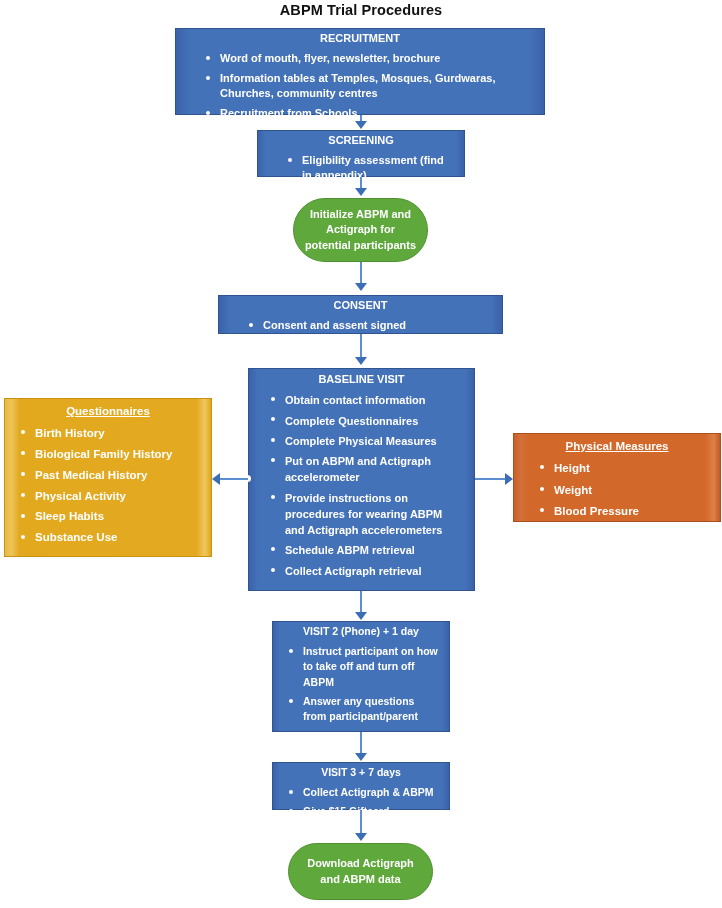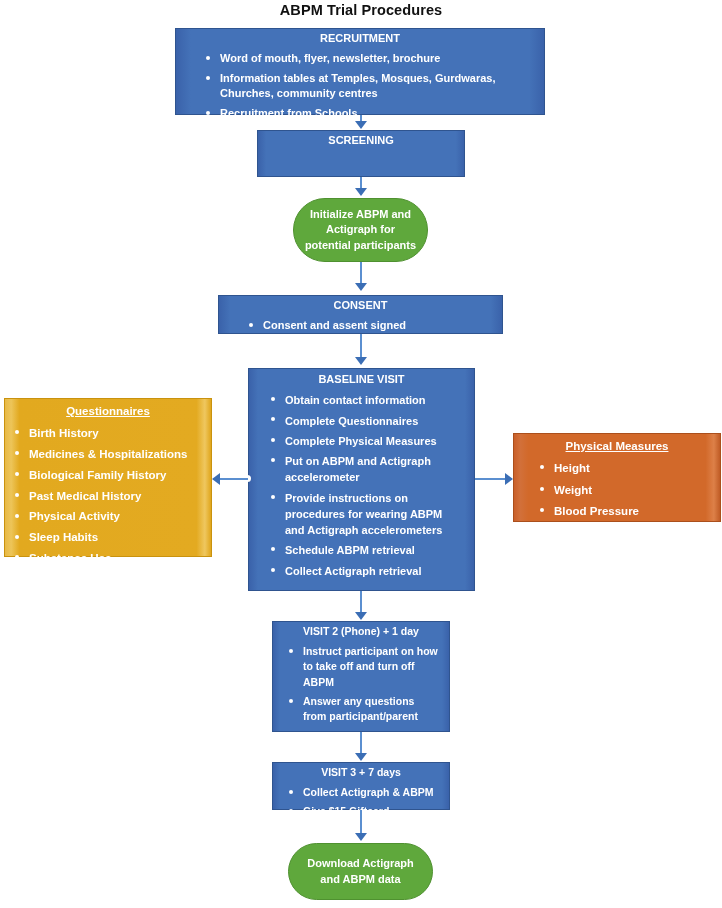--- a/index.html
+++ b/index.html
@@ -106,21 +106,21 @@
   #node-consent { left: 218px; top: 295px; width: 285px; height: 39px; font-size: 11px; line-height: 1.35; }
   #node-consent .node-title { font-size: 11px; }
   #node-consent ul.bullets { }
 
   #node-baseline { left: 248px; top: 368px; width: 227px; height: 223px; font-size: 11px; line-height: 1.48; }
   #node-baseline .node-title { font-size: 11px; }
   #node-baseline ul.bullets { padding-left: 18px; }
 
   #node-questionnaires { left: 4px; top: 398px; width: 208px; height: 159px; font-size: 11.5px; line-height: 1.47; }
   #node-questionnaires .node-title { font-size: 11.5px; padding-top: 4px; }
-  #node-questionnaires ul.bullets { padding-left: 6px; }
+  #node-questionnaires ul.bullets { padding-left: 12px; }
 
   #node-physical { left: 513px; top: 433px; width: 208px; height: 89px; font-size: 11.5px; line-height: 1.50; }
   #node-physical .node-title { font-size: 11.5px; padding-top: 4px; }
   #node-physical ul.bullets { padding-left: 22px; }
 
   #node-visit2 { left: 272px; top: 621px; width: 178px; height: 111px; font-size: 10.5px; line-height: 1.45; }
   #node-visit2 .node-title { font-size: 10.5px; }
   #node-visit2 ul.bullets { padding-left: 12px; }
 
   #node-visit3 { left: 272px; top: 762px; width: 178px; height: 48px; font-size: 10.5px; line-height: 1.45; }
@@ -184,20 +184,23 @@
       <li>Information tables at Temples, Mosques, Gurdwaras, Churches, community centres</li>
       <li>Recruitment from Schools</li>
     </ul>
   </div>
 
   <div class="conn-line-v" style="left:360px; top:115px; height:8px;"></div>
   <div class="arrow-down" style="left:355px; top:121px;"></div>
 
   <div class="node blue" id="node-screening">
     <span class="node-title">SCREENING</span>
+    <ul class="bullets">
+      <li>Eligibility assessment (find in appendix)</li>
+    </ul>
   </div>
 
   <div class="conn-line-v" style="left:360px; top:177px; height:12px;"></div>
   <div class="arrow-down" style="left:355px; top:188px;"></div>
 
   <div class="node green" id="node-initialize">
     <span>Initialize ABPM and Actigraph for potential participants</span>
   </div>
 
   <div class="conn-line-v" style="left:360px; top:262px; height:22px;"></div>
@@ -223,21 +226,20 @@
       <li>Provide instructions on procedures for wearing ABPM and Actigraph accelerometers</li>
       <li>Schedule ABPM retrieval</li>
       <li>Collect Actigraph retrieval</li>
     </ul>
   </div>
 
   <div class="node yellow" id="node-questionnaires">
     <span class="node-title underline">Questionnaires</span>
     <ul class="bullets">
       <li>Birth History</li>
-      <li>Medicines &amp; Hospitalizations</li>
       <li>Biological Family History</li>
       <li>Past Medical History</li>
       <li>Physical Activity</li>
       <li>Sleep Habits</li>
       <li>Substance Use</li>
     </ul>
   </div>
 
   <div class="conn-dot" style="left:244px; top:475px;"></div>
   <div class="conn-line-h" style="left:220px; top:478px; width:28px;"></div>

